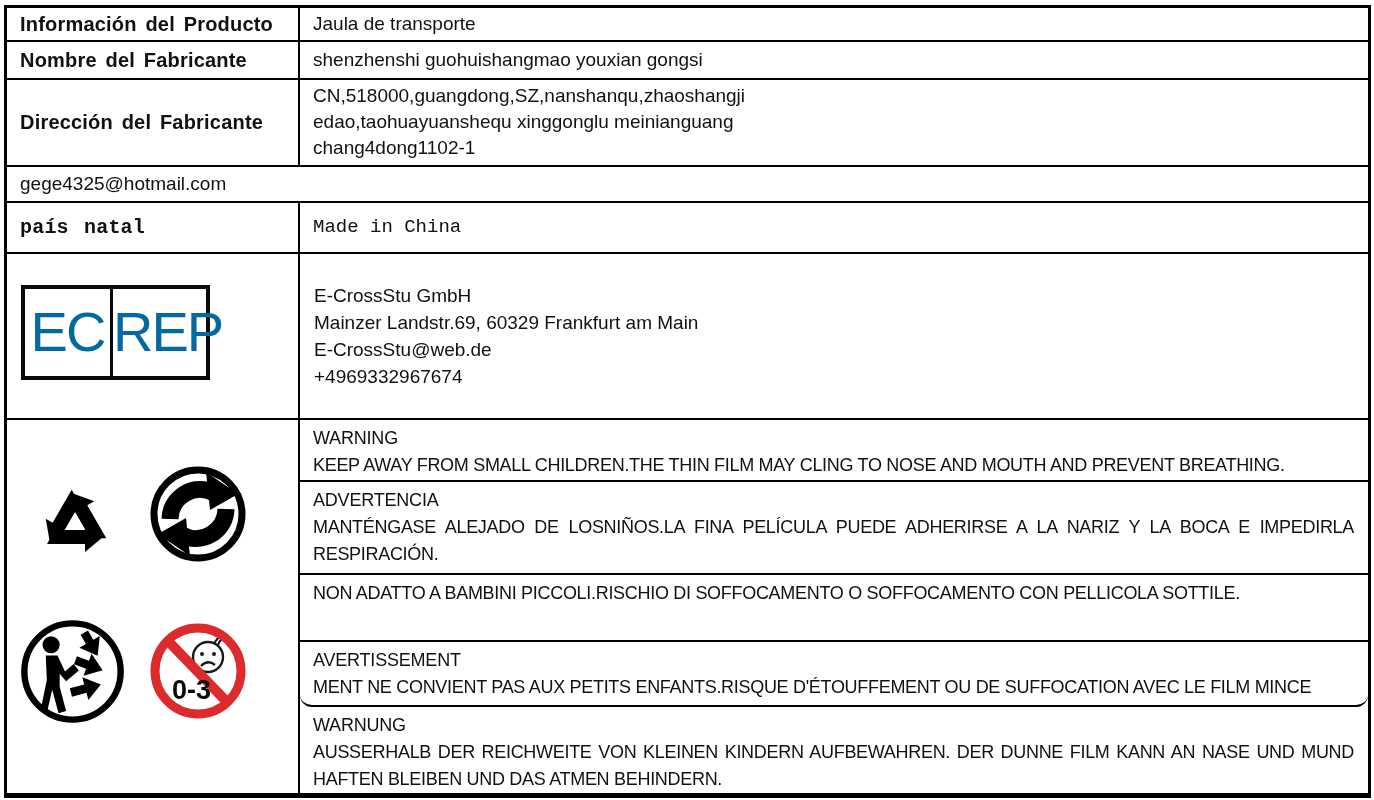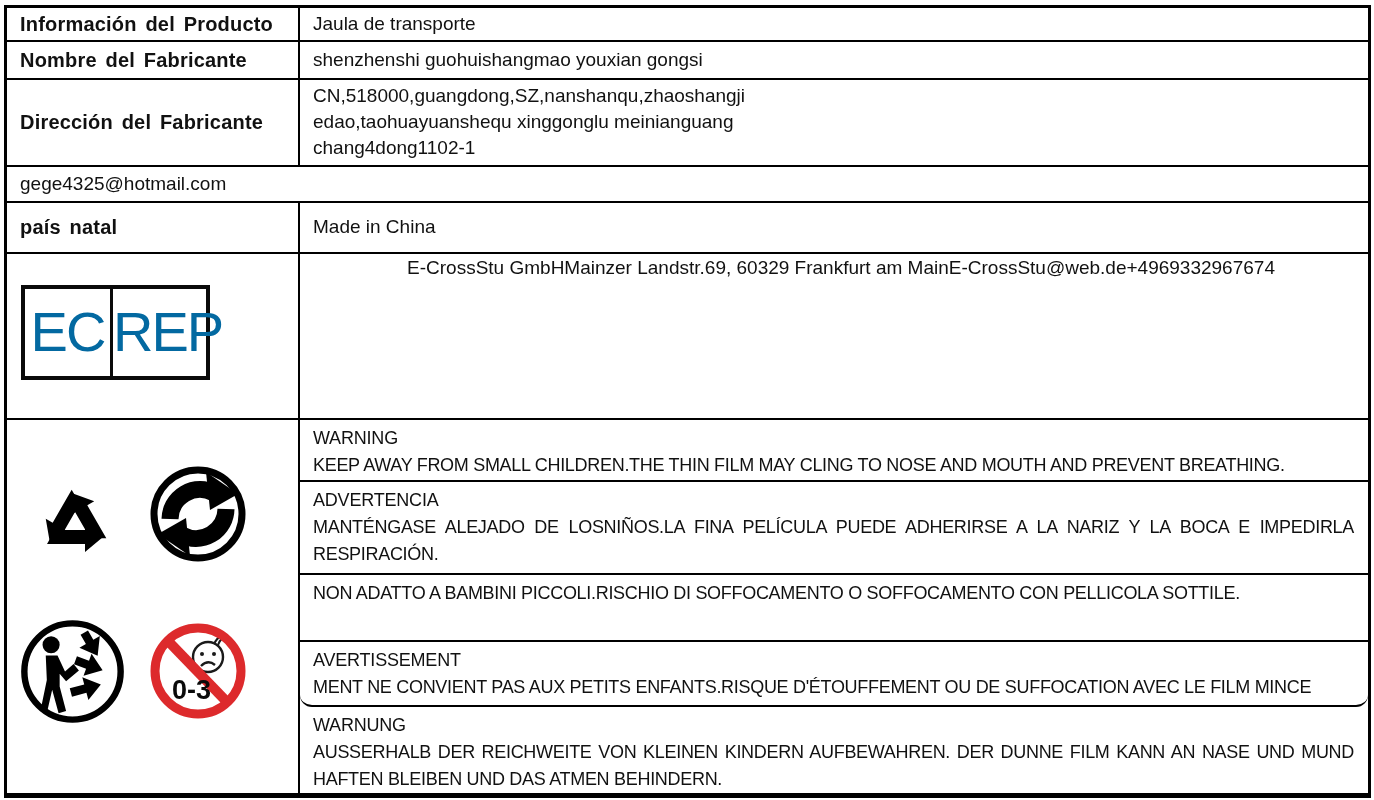--- a/index.html
+++ b/index.html
@@ -14,36 +14,36 @@
   }
   .row { display:flex; border-bottom:2px solid #000; }
   .row:last-child { border-bottom:none; }
   .cell-l {
     width:293px; border-right:2px solid #000; flex:none;
     display:flex; align-items:center; padding-left:13px;
     font-weight:bold; font-size:20px; letter-spacing:.2px; word-spacing:3px;
   }
   .cell-r { flex:1; display:flex; align-items:center; padding-left:13px; font-size:19px; }
   .r1 { height:36px; } .r2 { height:39px; } .r3 { height:91px; }
-  .r4 { height:38px; } .r5 { height:53px; } .r6 { height:174px; }
+  .r4 { height:38px; } .r5 { height:53px;font-family:Liberation Mono, monospace; } .r6 { height:174px; }
   .r7 { flex:1; }
   .multiline { flex-direction:column; align-items:flex-start; justify-content:center; line-height:26px; }
 
   
   .ecrep-cell-l { width:293px; border-right:2px solid #000; flex:none; position:relative; }
   .ecrep-box {
     position:absolute; left:14px; top:31px; width:189px; height:95px;
     border:4px solid #0a0a0a; display:flex;
   }
   .ecrep-half {
     flex:1; display:flex; align-items:center; justify-content:center;
     font-size:56px; color:#0369a1; letter-spacing:-2px; line-height:1;
   }
   .ecrep-half.first { border-right:3px solid #0a0a0a; flex:0 0 88px; }
-  .ecrep-text { flex:1; display:flex; justify-content:center; padding-left:14px; font-size:19px; line-height:27px; }
+  .ecrep-text { flex:1; display:flex; flex-direction:column; justify-content:center; padding-left:14px; font-size:19px; line-height:27px; }
 
   
   .warn-icons { width:293px; border-right:2px solid #000; flex:none; position:relative; }
   .warn-list { flex:1; display:flex; flex-direction:column; }
   .warn-item { border-bottom:2px solid #000; padding:5px 14px 0 13px; overflow:hidden; }
   .warn-item:last-child { border-bottom:none; }
   .w1 { height:62px; flex:none; } .w2 { height:93px; flex:none; }
   .w3 { height:67px; flex:none; } .w4 { height:65px; flex:none;border-radius:12px; }
   .w5 { flex:1; }
   .warn-title { font-size:18px; line-height:27px; letter-spacing:-.2px; }

